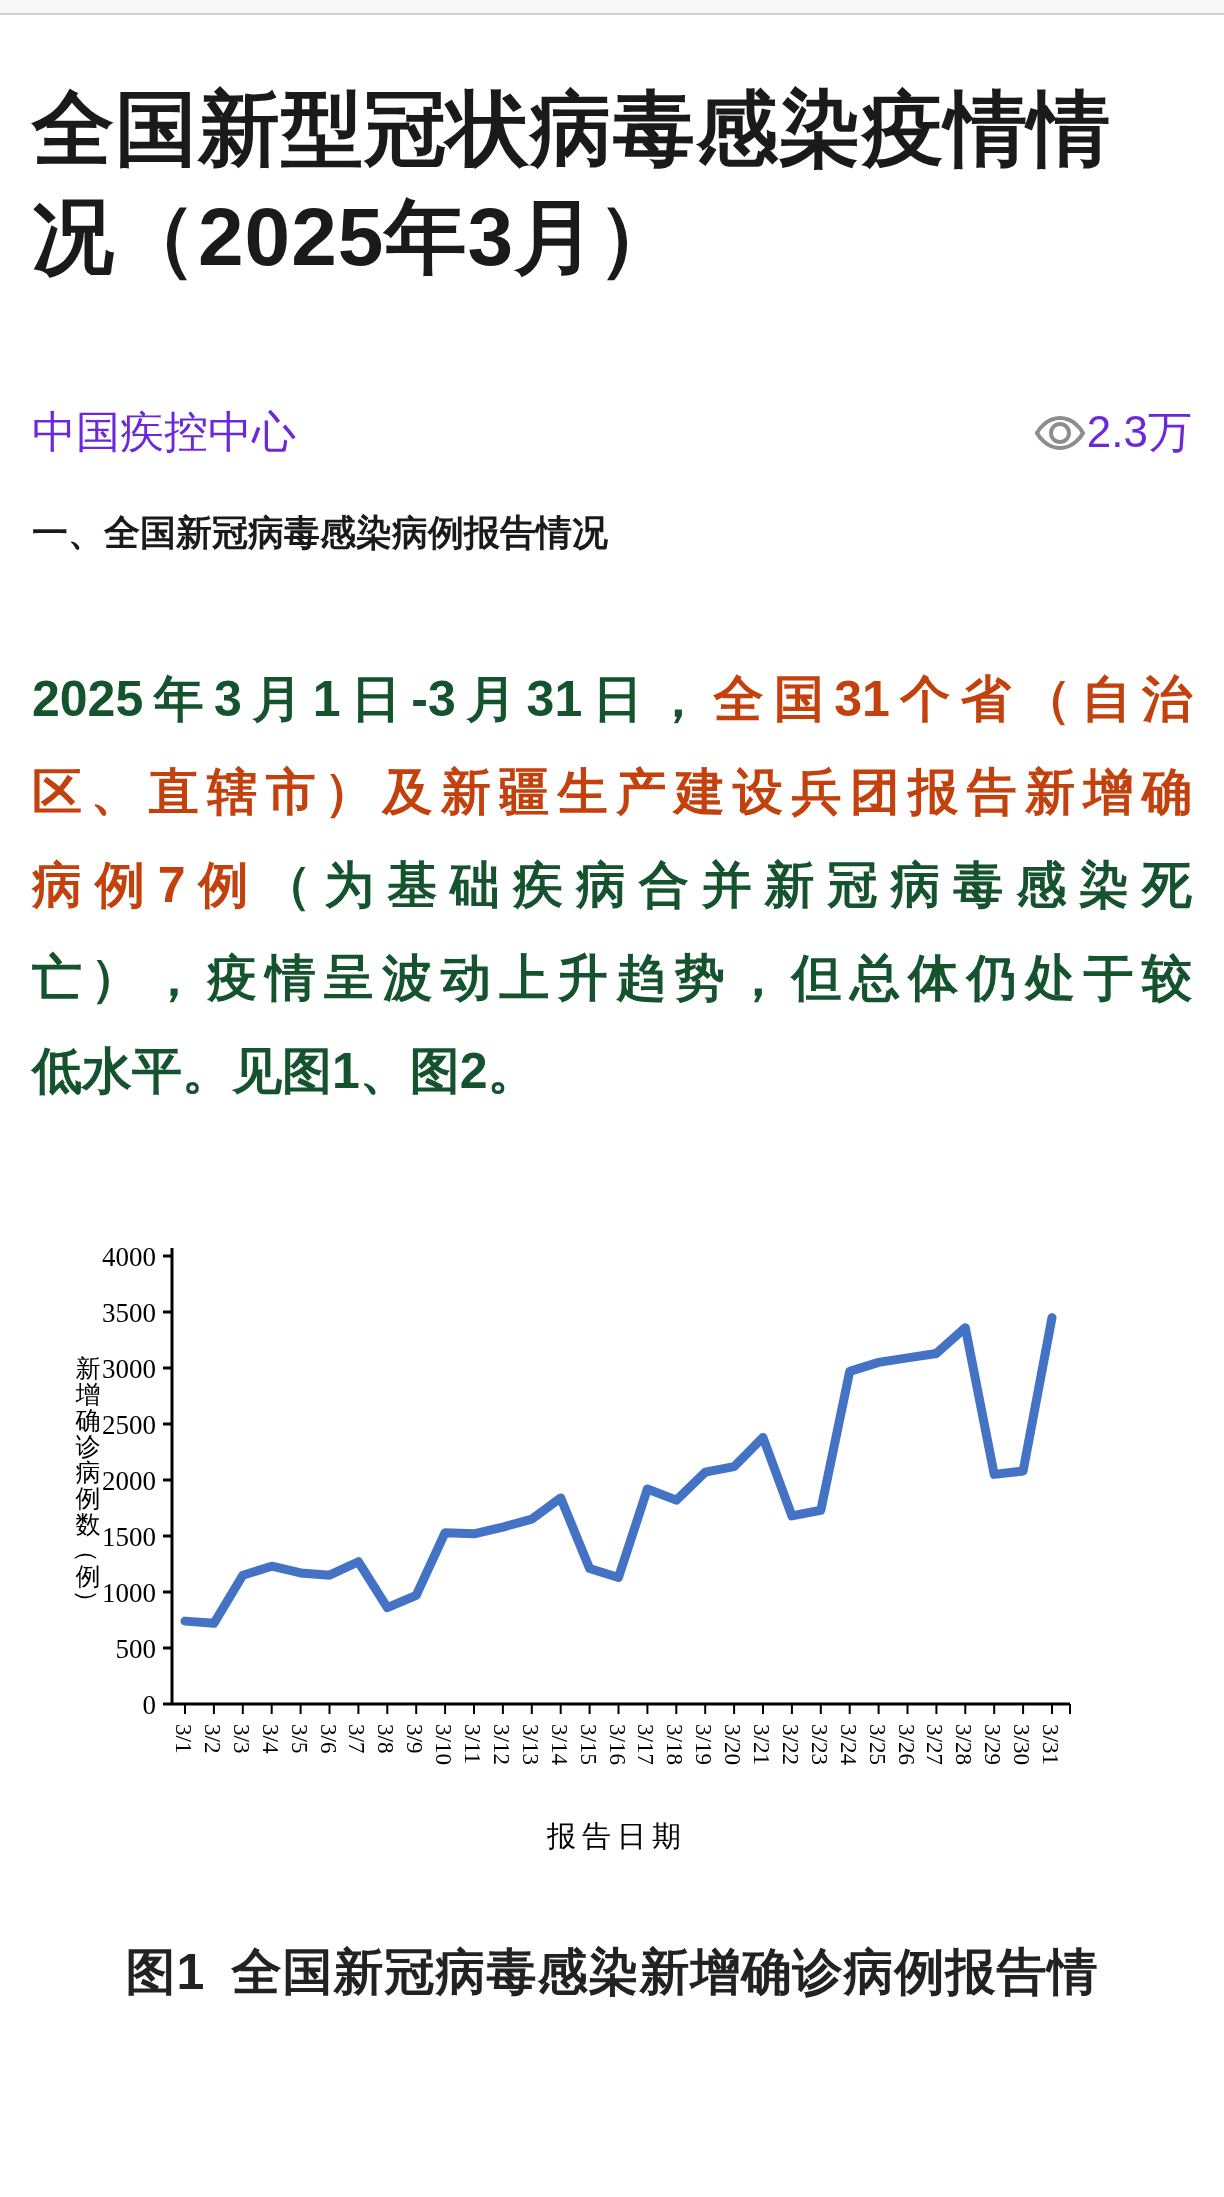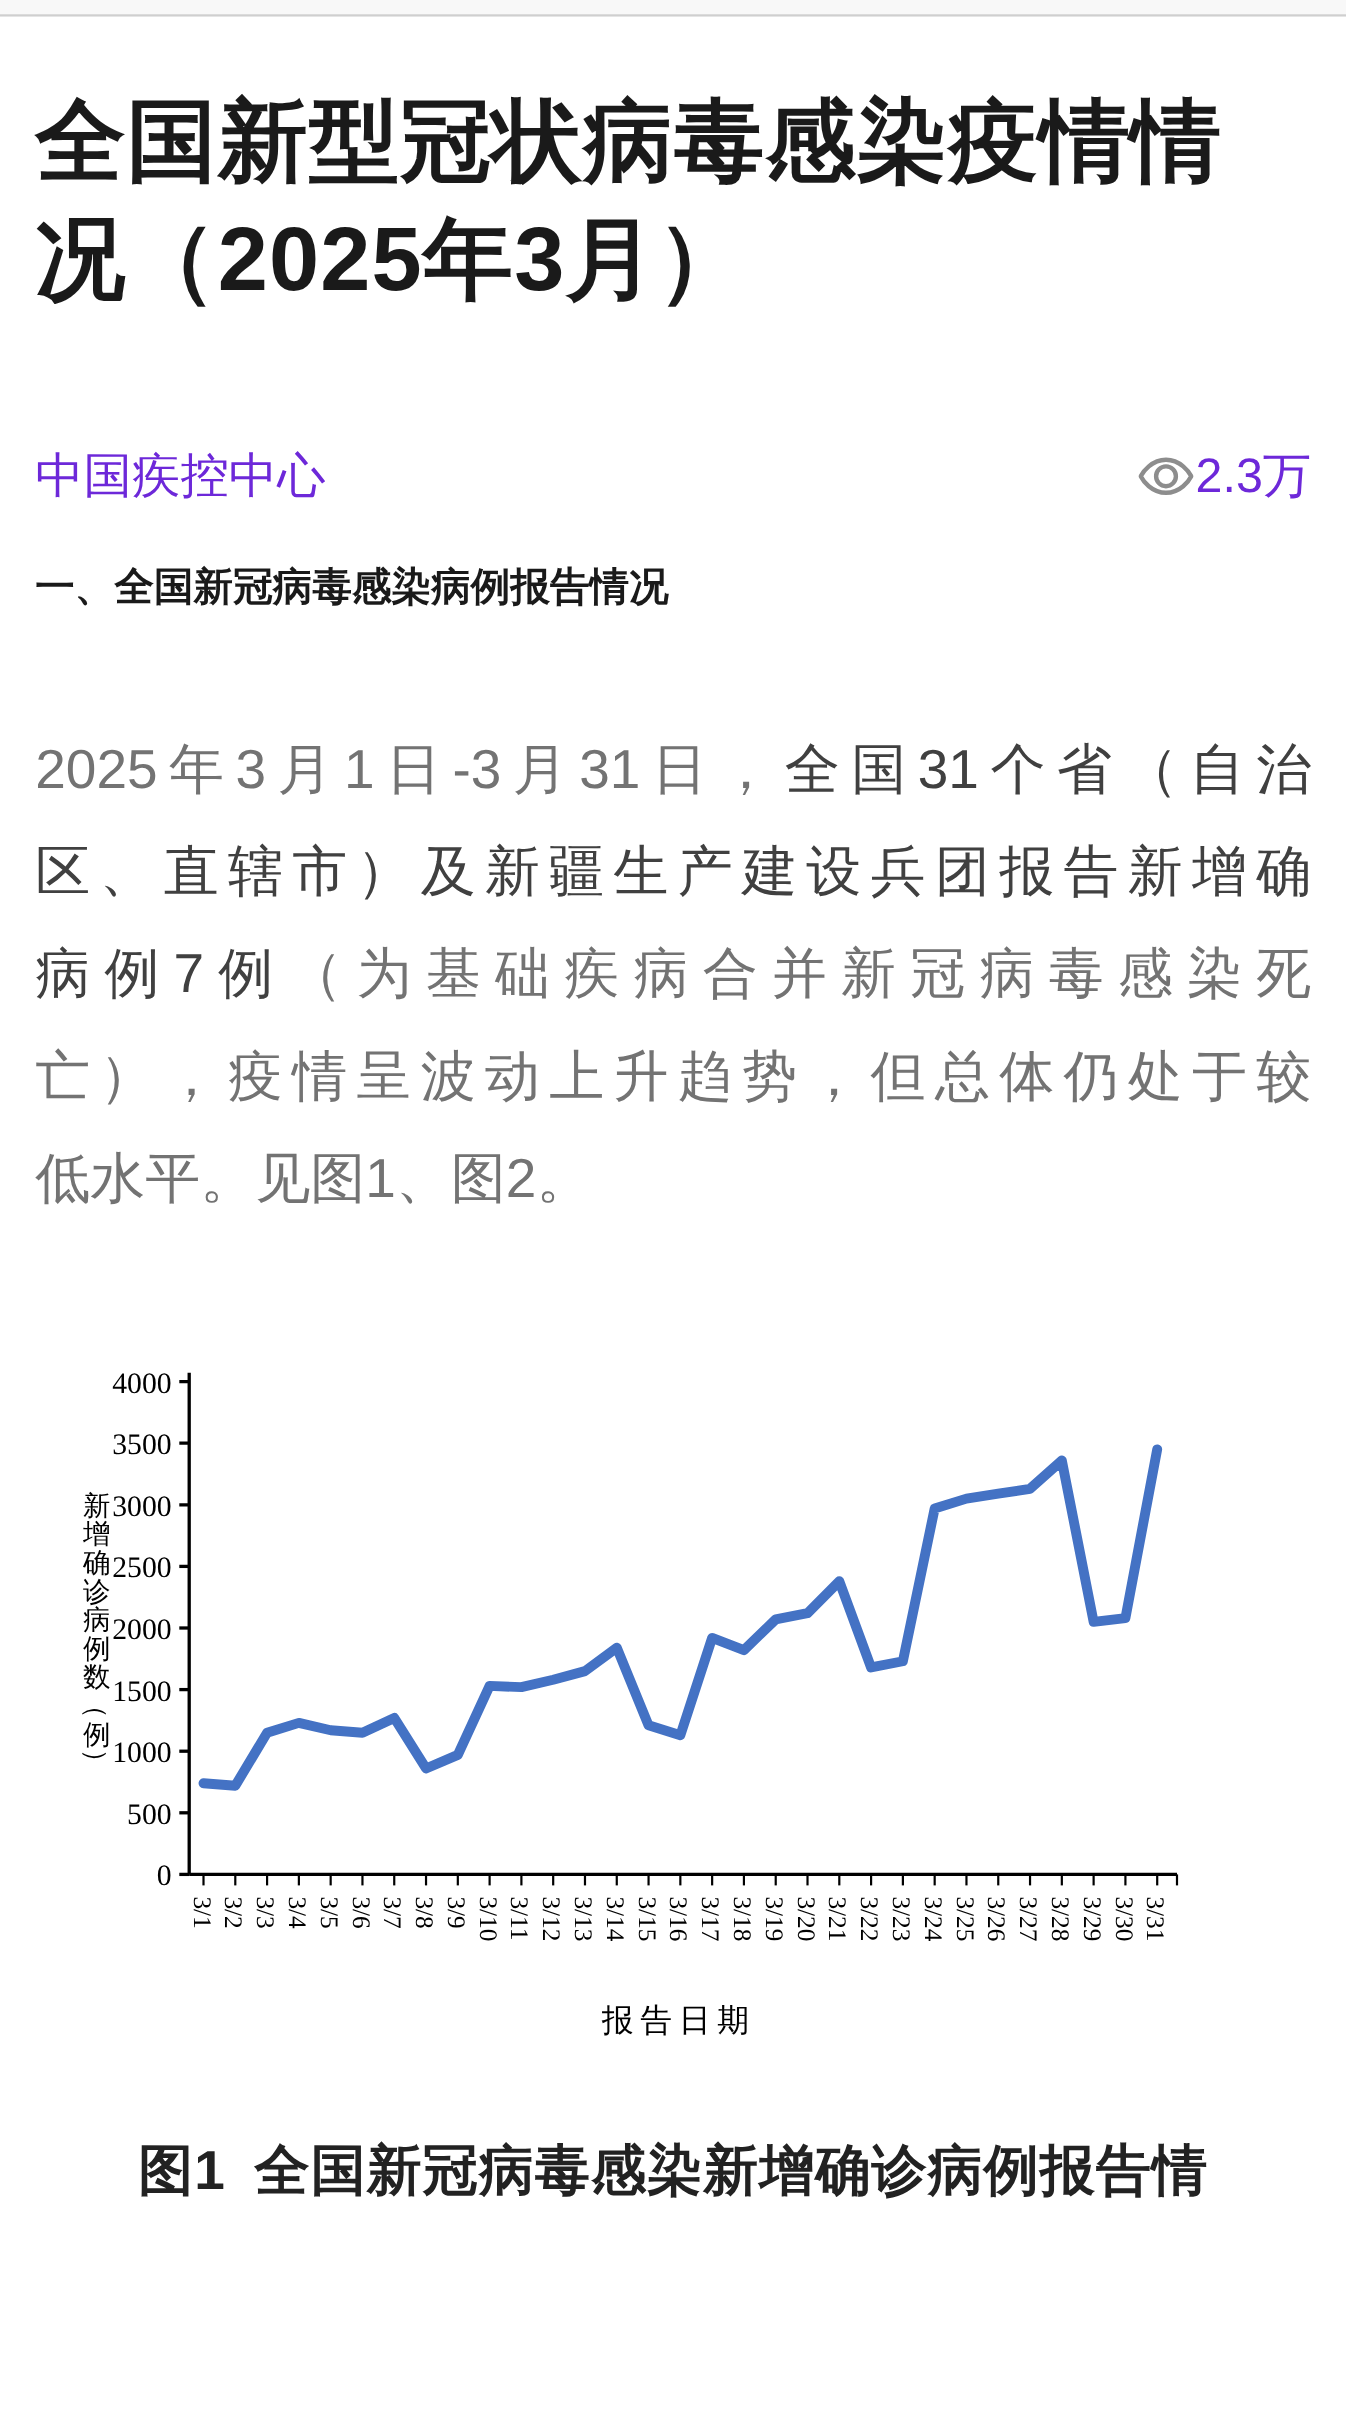--- a/index.html
+++ b/index.html
@@ -18,22 +18,22 @@
     margin-top:112px;display:flex;align-items:center;justify-content:space-between;
     color:#6d28d9;font-size:44px;
   }
   .byline-left{display:flex;align-items:center;gap:38px;}
   .byline-right{display:flex;align-items:center;gap:2px;}
   .eye{width:50px;height:36px;display:block;}
   .heading{margin-top:48px;font-size:36px;font-weight:700;color:#1a1a1a;line-height:1.3;}
   .paragraph{margin-top:96px;}
   .pline{font-size:50px;line-height:93px;color:#1e1e1e;white-space:nowrap;}
   .pline.fill{white-space:normal;text-align:justify;text-align-last:justify;}
-  .red{color:#404040;font-weight:400;}
-  .blk{color:#737373;font-weight:400;}
+  .red{color:#c2410c;font-weight:700;}
+  .blk{color:#14532d;font-weight:700;}
   .figure{margin-top:110px;}
   svg text{fill:#000;}
   .ytick{font:27px "Liberation Serif","DejaVu Serif",serif;}
   .xtick{font:23px "Liberation Serif","DejaVu Serif",serif;}
   .ylab{font:25px "Liberation Serif","DejaVu Serif",serif;}
   .xlab{font:29px "Liberation Serif","DejaVu Serif",serif;letter-spacing:6px;}
   .caption{margin-top:62px;text-align:center;font-size:50px;font-weight:700;color:#222;line-height:97px;letter-spacing:1px;}
   .caption .cap-label{margin-right:26px;}
 </style>
 </head>

